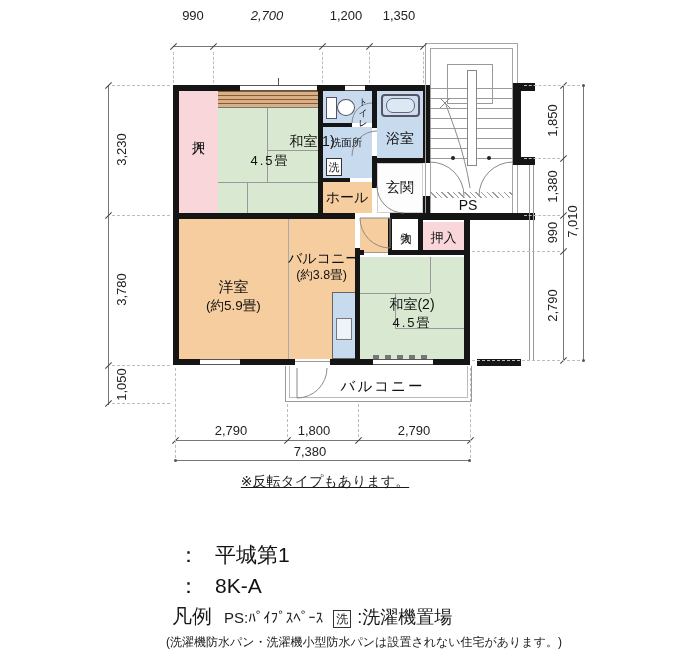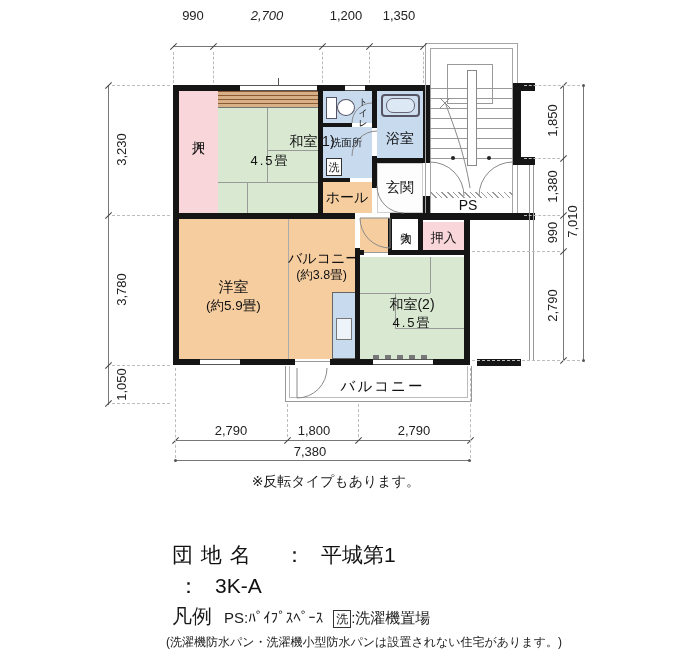--- a/index.html
+++ b/index.html
@@ -222,36 +222,35 @@
   <div class="dot" style="left:468px;top:459px;"></div>
   <div class="ext-v" style="left:175px;top:368px;height:90px;"></div>
   <div class="ext-v" style="left:287px;top:404px;height:33px;"></div>
   <div class="ext-v" style="left:358px;top:404px;height:33px;"></div>
   <div class="ext-v" style="left:470px;top:368px;height:90px;"></div>
   <div class="dimtxt" style="left:201px;top:423px;width:60px;">2,790</div>
   <div class="dimtxt" style="left:284px;top:423px;width:60px;">1,800</div>
   <div class="dimtxt" style="left:384px;top:423px;width:60px;">2,790</div>
   <div class="dimtxt" style="left:280px;top:444px;width:60px;">7,380</div>
 
-  <div class="abs" style="left:230px;top:473px;width:190px;font-size:14px;text-align:right;white-space:nowrap;">※反転タイプもあります。</div>
+  <div class="abs" style="left:230px;top:473px;width:190px;font-size:14px;text-align:center;white-space:nowrap;text-decoration:underline;">※反転タイプもあります。</div>
 
 
   <div class="footer-row" style="left:172px;top:541px;">
-    <span class="lab">団 地 名</span>
     <span class="col">：</span>
     <span>平城第1</span>
   </div>
 
   <div class="footer-row" style="left:172px;top:572px;">
     <span class="col">：</span>
-    <span>3K-A</span>
+    <span>8K-A</span>
   </div>
 
   <div class="abs" style="left:172px;top:603px;display:flex;align-items:baseline;white-space:nowrap;">
     <span style="font-size:20px;">凡例</span>
     <span style="font-size:15px;margin-left:12px;">PS:ﾊﾟｲﾌﾟｽﾍﾟｰｽ</span>
     <span class="washerbox" style="position:static;display:inline-block;width:18px;height:18px;font-size:12px;line-height:17px;margin-left:10px;">洗</span>
-    <span style="font-size:15px;">:洗濯機置場</span>
+    <span style="font-size:18px;margin-left:6px;">:洗濯機置場</span>
   </div>
 
   <div class="abs" style="left:166px;top:634px;font-size:12px;white-space:nowrap;">(洗濯機防水パン・洗濯機小型防水パンは設置されない住宅があります。)</div>
 
 </div>
 
 </body></html>

